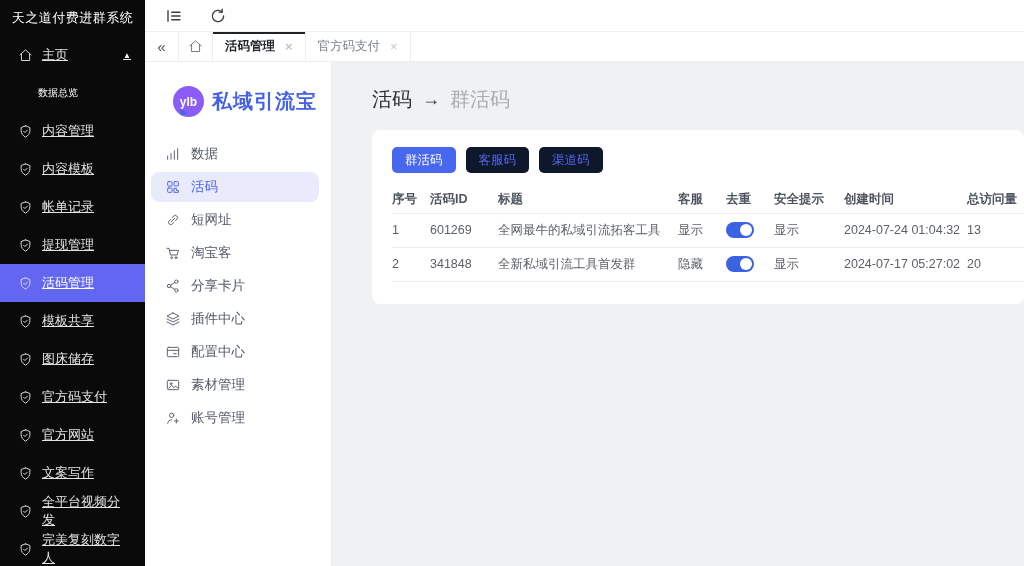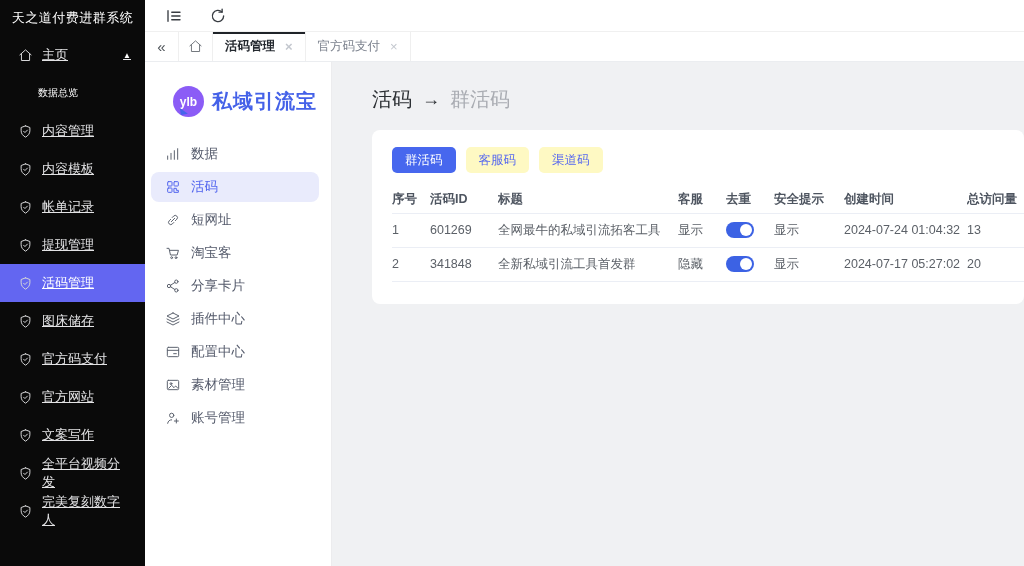--- a/index.html
+++ b/index.html
@@ -45,21 +45,21 @@
 
   
   .main { position:absolute; left:332px; top:62px; right:0; bottom:0; background:#f0f1f3; }
   .breadcrumb { margin:24px 0 0 40px; font-size:20px; display:flex; align-items:center; gap:10px; }
   .breadcrumb .bc-parent { color:#2b2f33; font-weight:500; }
   .breadcrumb .bc-arrow { color:#2b2f33; font-weight:bold; font-size:18px; }
   .breadcrumb .bc-current { color:#a9acb2; }
 
   .card { margin:17px 0 0 40px; background:#fff; border-radius:8px; padding:17px 20px 22px 20px; overflow:hidden; }
   .btn-row { display:flex; gap:10px; margin-bottom:13px; }
-  .pill-btn { height:26px; padding:0 13px; border:none; border-radius:5px; font-size:12.5px; font-family:inherit; cursor:pointer; background:#fef9c3; color:#5668ef; }
+  .pill-btn { height:26px; padding:0 13px; border:none; border-radius:5px; font-size:12.5px; font-family:inherit; cursor:pointer; background:#0f172a; color:#5668ef; }
   .pill-btn.active { background:#4767ee; color:#fff; }
 
   table { border-collapse:collapse; table-layout:fixed; width:655px; }
   th, td { font-size:12.5px; text-align:left; padding:0; height:30px; white-space:nowrap; overflow:hidden; }
   th { color:#4e5560; font-weight:bold; height:27px; border-bottom:1px solid #ebeef5; }
   td { color:#5c6168; height:34px; border-bottom:1px solid #ebeef5; }
   .c-idx{width:38px}.c-id{width:68px}.c-title{width:180px}.c-svc{width:48px}.c-dedupe{width:48px}.c-safe{width:70px}.c-time{width:123px}.c-visits{width:80px}
 
   .toggle { width:28px; height:16px; border-radius:8px; background:#3c62e4; position:relative; display:inline-block; vertical-align:middle; cursor:pointer; }
   .toggle::after { content:""; position:absolute; right:2px; top:2px; width:12px; height:12px; border-radius:50%; background:#fff; }
@@ -120,20 +120,29 @@
     <span>提现管理</span>
   </div>
   <div class="p-item active">
     <span class="ico">
         <svg viewBox="0 0 24 24">
           <path d="M12 3l7 2.6v5.2c0 4.6-2.9 8-7 10.2-4.1-2.2-7-5.6-7-10.2V5.6L12 3z"></path>
           <path d="M9 11.6l2.1 2.1 4-4"></path>
         </svg>
       </span>
     <span>活码管理</span>
+  </div>
+  <div class="p-item">
+    <span class="ico">
+        <svg viewBox="0 0 24 24">
+          <path d="M12 3l7 2.6v5.2c0 4.6-2.9 8-7 10.2-4.1-2.2-7-5.6-7-10.2V5.6L12 3z"></path>
+          <path d="M9 11.6l2.1 2.1 4-4"></path>
+        </svg>
+      </span>
+    <span>模板共享</span>
   </div>
   <div class="p-item">
     <span class="ico">
         <svg viewBox="0 0 24 24">
           <path d="M12 3l7 2.6v5.2c0 4.6-2.9 8-7 10.2-4.1-2.2-7-5.6-7-10.2V5.6L12 3z"></path>
           <path d="M9 11.6l2.1 2.1 4-4"></path>
         </svg>
       </span>
     <span>图床储存</span>
   </div>

